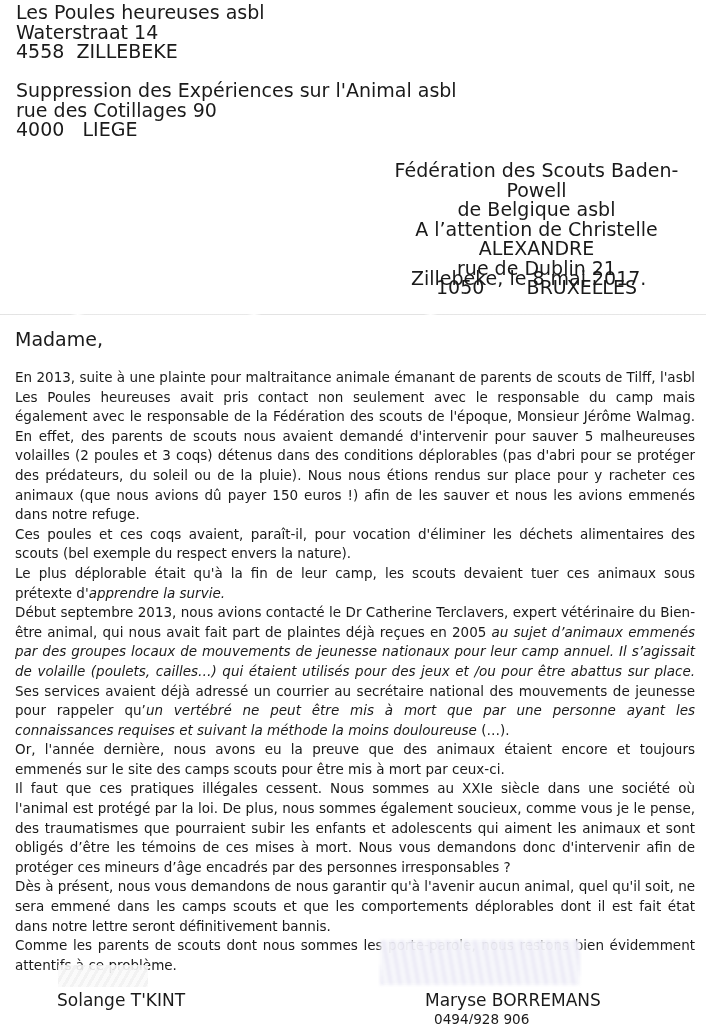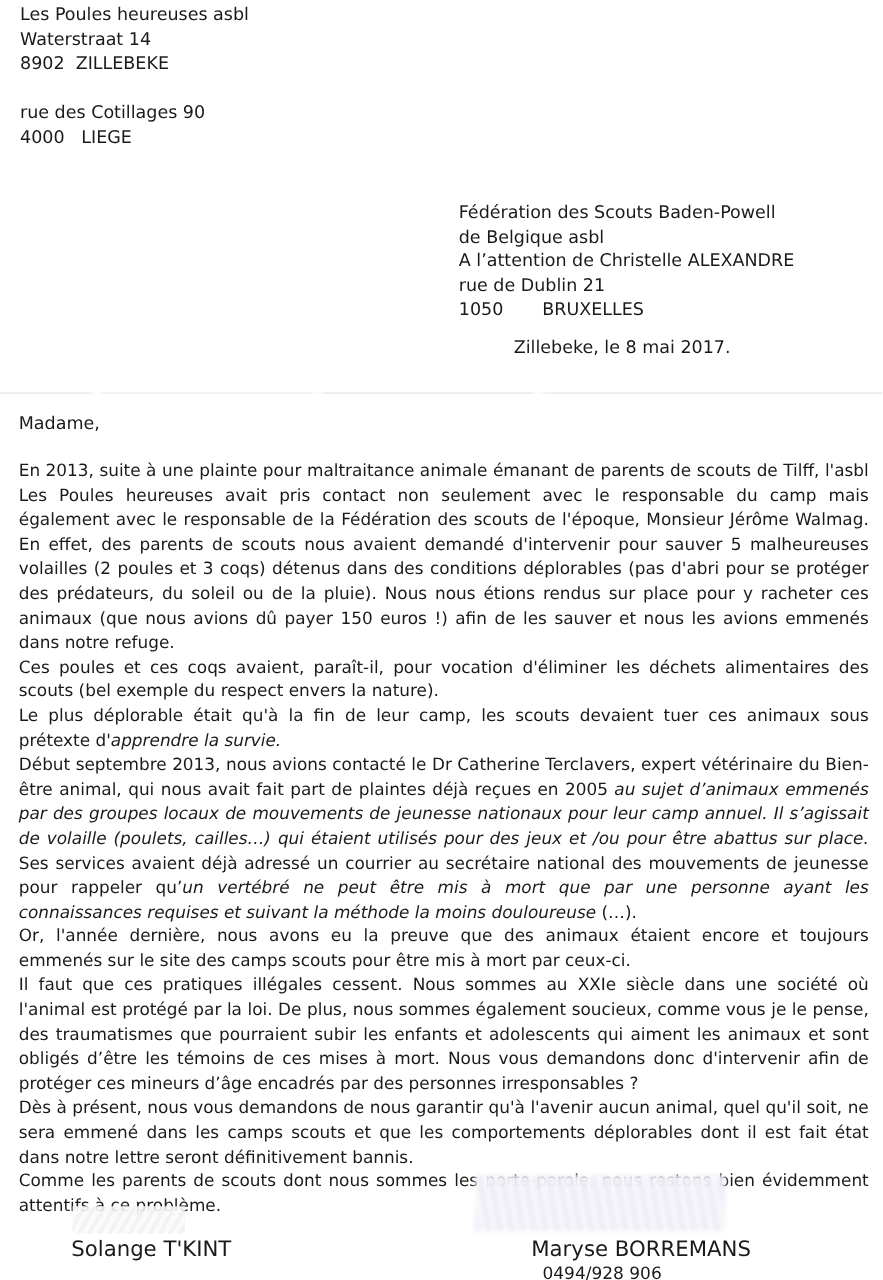--- a/index.html
+++ b/index.html
@@ -1,22 +1,22 @@
 <!DOCTYPE html>
 <html><head>
 <meta charset="utf-8">
 <style>
   html, body { margin:0; padding:0; background:#ffffff; }
   body { width:706px; height:1024px; overflow:hidden; position:relative;
          font-family:"DejaVu Sans", sans-serif; color:#1a1a1a; }
   .page { position:absolute; inset:0; }
-  .block { position:absolute; font-size:14px; line-height:19.5px; }
+  .block { position:absolute; font-size:19px; line-height:19.5px; }
   .sender { left:16px; top:3px; }
   .sender .gap { height:19.5px; }
-  .recipient { left:367px; top:161px; }
+  .recipient { left:367px; top:161px;text-align:center; }
   .date { left:367px; top:269px;margin-left:44px; }
   .scanline { position:absolute; left:0; right:0; top:314px; height:1px;
               background:linear-gradient(90deg,#ddd 0,#ddd 10%,#fff 11%,#e3e3e3 12%,#e3e3e3 35%,#fff 36%,#dcdcdc 37%,#dcdcdc 60%,#fff 61%,#e0e0e0 62%,#e0e0e0 100%); opacity:.8; }
   .salutation { left:15px; top:330px; }
   .body-text { position:absolute; left:15px; top:368px; width:680px;
                font-size:13.5px; line-height:19.6px; text-align:justify; }
   .body-text p { margin:0; }
   .body-text i { font-style:italic; }
   .sig { position:absolute; font-size:17px; }
   .sig-left { left:57px; top:990px; }
@@ -28,22 +28,23 @@
      background:repeating-linear-gradient(80deg,#ecebf6 0 4px,#f7f7fb 4px 9px); filter:blur(1.5px); opacity:.95; }
 </style>
 </head>
 <body>
 
 <div class="page">
 
   <div class="block sender">
     <div>Les Poules heureuses asbl</div>
     <div>Waterstraat 14</div>
-    <div style="white-space:pre">8902  ZILLEBEKE</div>
+    <div style="white-space:pre">4558  ZILLEBEKE</div>
     <div class="gap"></div>
+    <div>Suppression des Expériences sur l'Animal asbl</div>
     <div>rue des Cotillages 90</div>
     <div style="white-space:pre">4000   LIEGE</div>
   </div>
 
   <div class="block recipient">
     <div>Fédération des Scouts Baden-Powell</div>
     <div>de Belgique asbl</div>
     <div>A l’attention de Christelle ALEXANDRE</div>
     <div>rue de Dublin 21</div>
     <div style="white-space:pre">1050       BRUXELLES</div>

